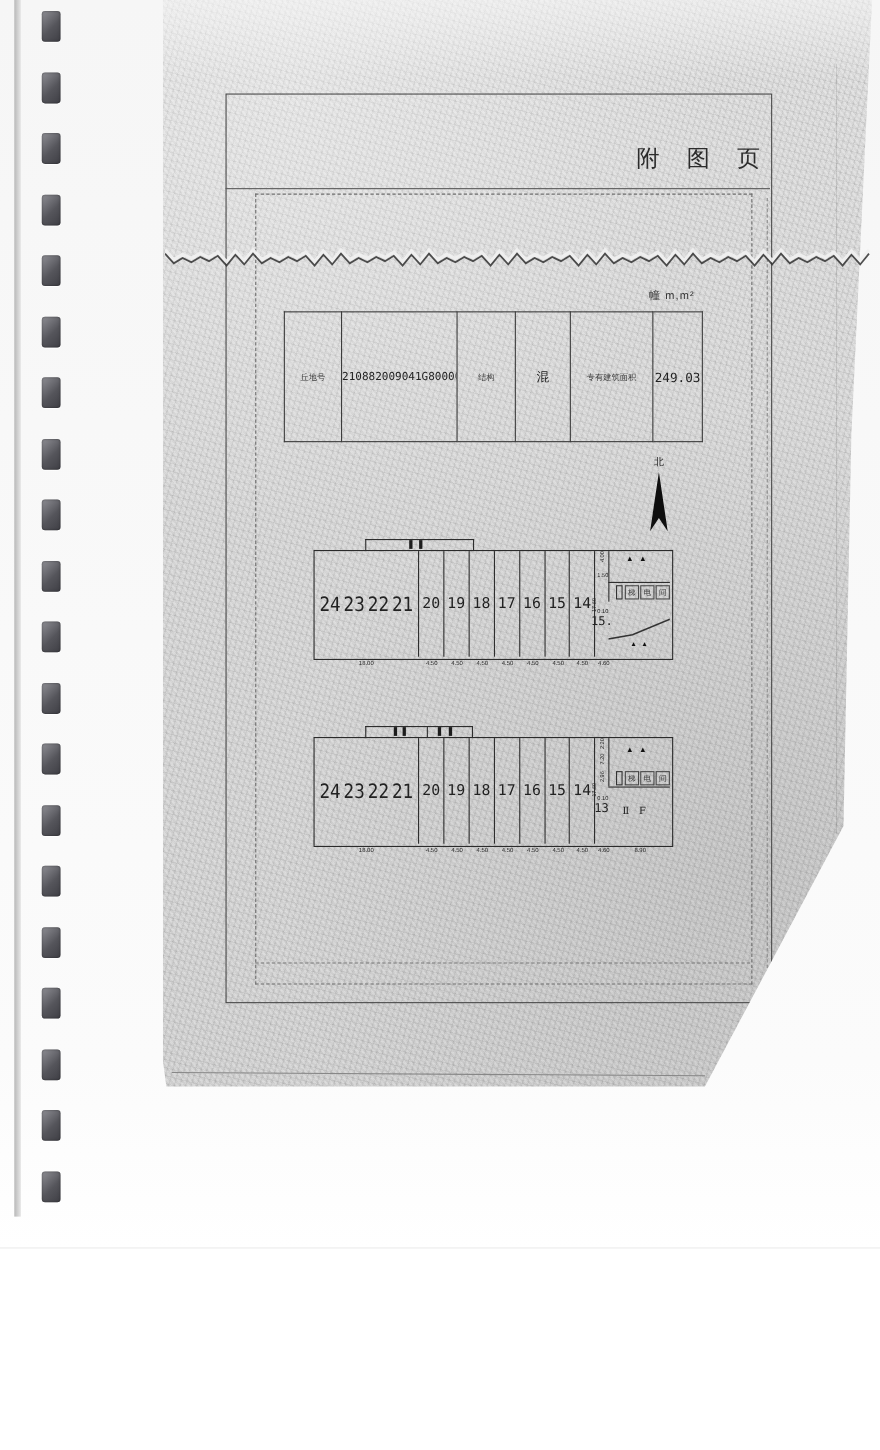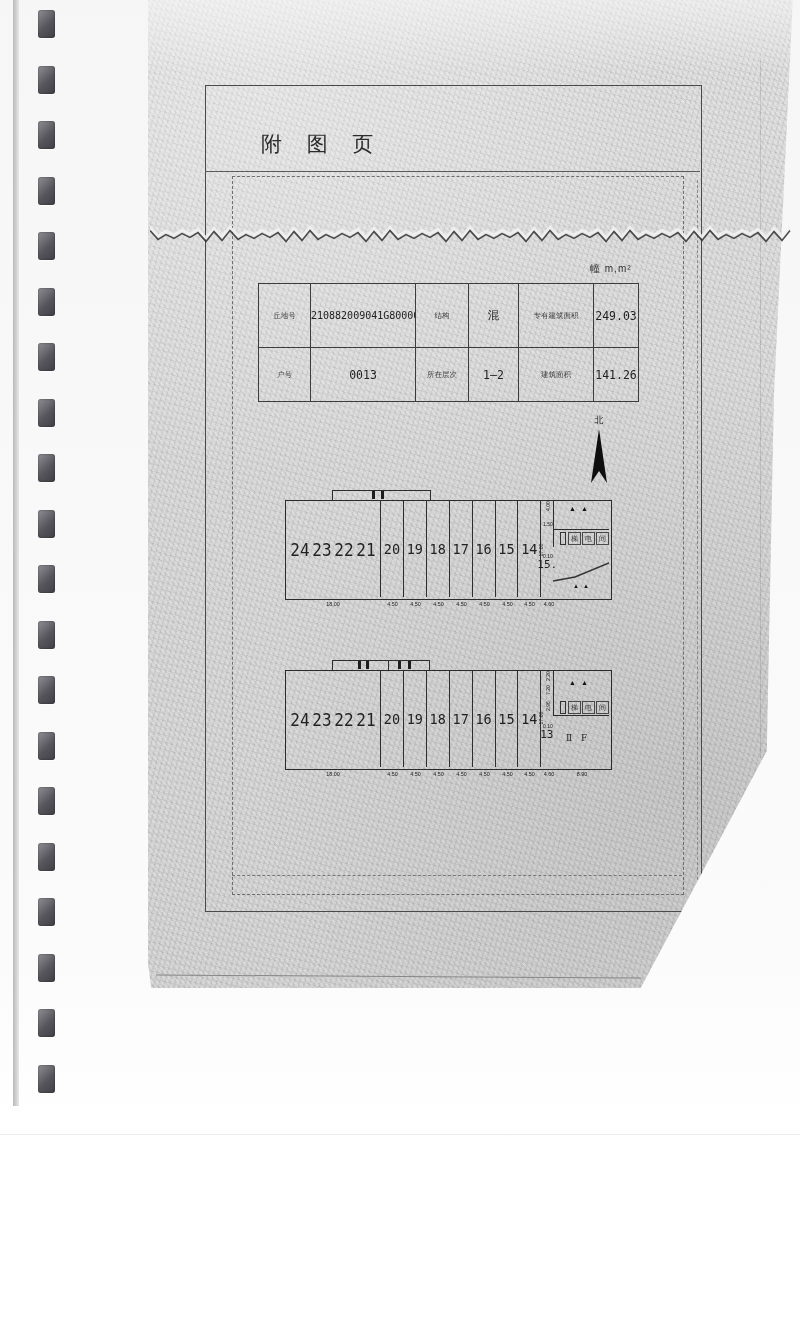--- a/index.html
+++ b/index.html
@@ -43,21 +43,21 @@
   .dash-frame{
     position:absolute;left:84px;top:176px;width:450px;height:717px;
     border:1px dashed #6d6d6d;
   }
   .dash-hline{position:absolute;left:84px;top:875px;width:450px;border-top:1px dashed #777;}
   .dash-vline{position:absolute;left:549px;top:180px;height:710px;border-left:1px dashed #8a8a8a;}
   .fold-line{position:absolute;left:612px;top:58px;height:700px;width:1px;background:rgba(0,0,0,.10);}
   .scan-bottom-line{position:absolute;left:8px;top:976px;width:485px;height:1px;background:#878787;transform:rotate(.35deg);}
 
   .header-title{
-    position:absolute;left:57px;top:130px;width:495px;text-align:left;padding-left:56px;box-sizing:border-box;
+    position:absolute;left:57px;top:130px;width:495px;text-align:right;padding-left:56px;box-sizing:border-box;
     font-family:"DejaVu Serif","Liberation Serif",serif;
     font-size:21px;letter-spacing:9px;color:#2c2c2c;
   }
   .title-rule{position:absolute;left:57px;top:171px;width:495px;height:1px;background:#5a5a5a;}
 
   .doc-title{
     position:absolute;left:258px;top:245px;
     font-family:"DejaVu Serif","Liberation Serif",serif;
     font-weight:bold;font-size:25px;letter-spacing:5px;color:#1f1f1f;
   }
@@ -129,28 +129,20 @@
         <col style="width:45px">
     </colgroup>
     <tbody>
         <tr style="height:32px">
       <td class="lbl">丘地号</td>
       <td class="val num">210882009041G800001</td>
       <td class="lbl">结构</td>
       <td class="val">混</td>
       <td class="lbl">专有建筑面积</td>
       <td class="val">249.03</td>
-    </tr>
-    <tr style="height:27px">
-      <td class="lbl">户号</td>
-      <td class="val">0013</td>
-      <td class="lbl">所在层次</td>
-      <td class="val">1—2</td>
-      <td class="lbl">建筑面积</td>
-      <td class="val">141.26</td>
     </tr>
   </tbody>
     </table>
 
   <div class="north">
     <div class="n-label">北</div>
     <svg width="26" height="64" viewBox="0 0 26 64">
       <path d="M13 4 L21 58 L13 46 L5 58 Z" fill="#0e0e0e"></path>
     </svg>
   </div>

